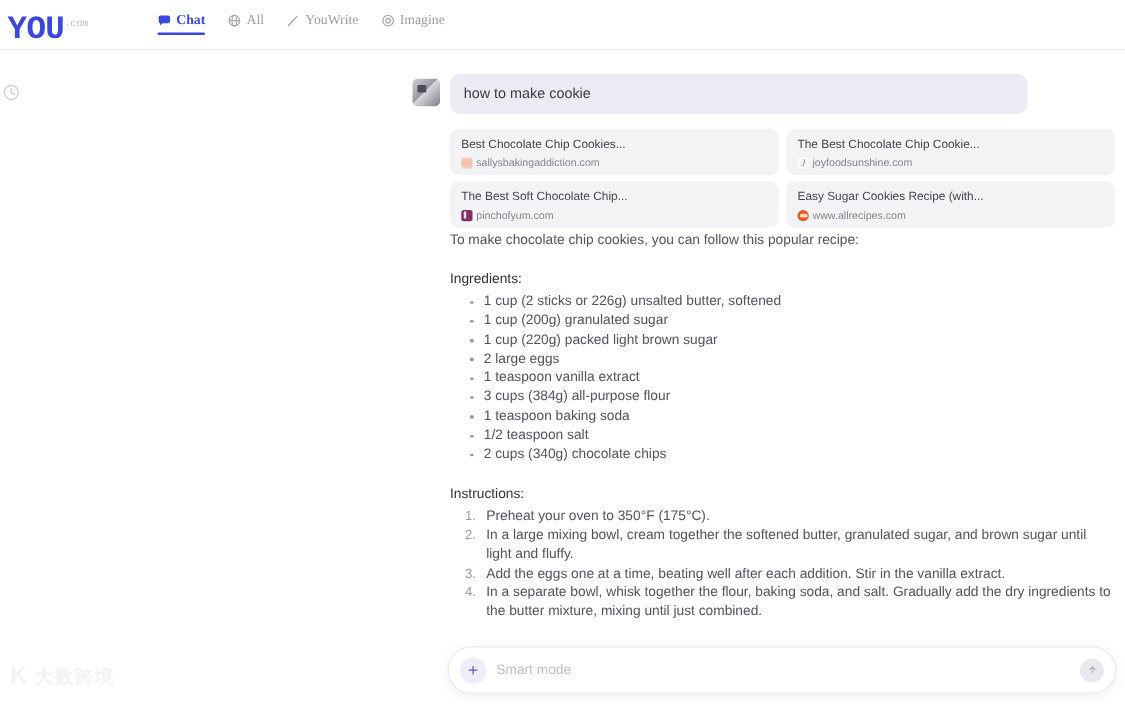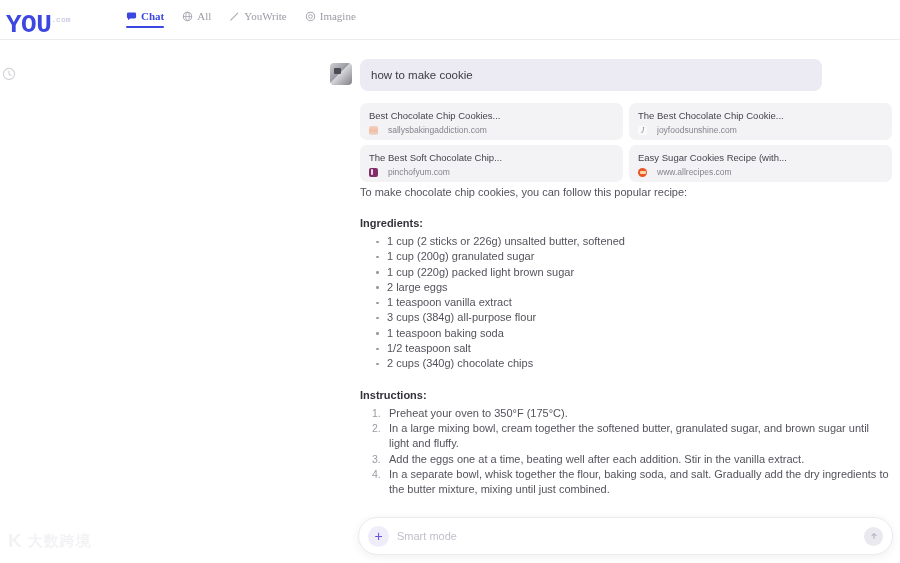--- a/index.html
+++ b/index.html
@@ -92,21 +92,21 @@
   .card {
     background: #f3f3f5; border-radius: 7px;
     padding: 7px 8px 7px 9px; height: 37px;
     cursor: pointer; overflow: hidden;
   }
   .card-title {
     font-size: 9.5px; color: #44444d; line-height: 12px;
     white-space: nowrap; overflow: hidden; text-overflow: ellipsis;
     margin-bottom: 3px;
   }
-  .card-src { display: flex; align-items: center; gap: 10px; }
+  .card-src { display: flex; align-items: center; gap: 3px; }
   .favicon {
     width: 9px; height: 9px; flex: 0 0 9px; border-radius: 2px;
     display: inline-block; position: relative;
   }
   .fav-sally { background: linear-gradient(180deg,#f6cfc0 0%,#f3bda6 55%,#ead9cf 100%); border-radius: 2px; }
   .fav-joy   { background: #fafafa; color: #8a8a93; font-size: 8px; text-align: center; line-height: 9px; font-style: italic; font-family: "Liberation Serif", serif; }
   .fav-betty { background: transparent; }
   .fav-pinch { background: #7e2f68; }
   .fav-pinch::after {
     content: ""; position: absolute; left: 2px; top: 1.5px;
@@ -120,21 +120,21 @@
   .fav-handle { background: transparent; }
   .card-url {
     font-size: 8.5px; color: #84848e; line-height: 10px;
     white-space: nowrap; overflow: hidden; text-overflow: ellipsis;
   }
 
   
   .answer { position: absolute; left: 30px; top: 144px; width: 532px; }
   .intro { font-size: 11px; color: #53535c; line-height: 15px; }
   .sec-head {
-    font-size: 11px; color: #32323a; font-weight: 700;
+    font-size: 11px; color: #32323a; font-weight: 400;
     margin-top: 17px; margin-bottom: 5px;
   }
   ul.ing { list-style: none; margin: 0 0 0 14px; padding: 0; }
   ul.ing li {
     position: relative; font-size: 11px; color: #53535c;
     line-height: 15.3px; padding-left: 13px;
   }
   ul.ing li::before {
     content: ""; position: absolute; left: 2px; top: 6.5px;
     width: 2.5px; height: 2.5px; border-radius: 50%; background: #9a9aa3;

